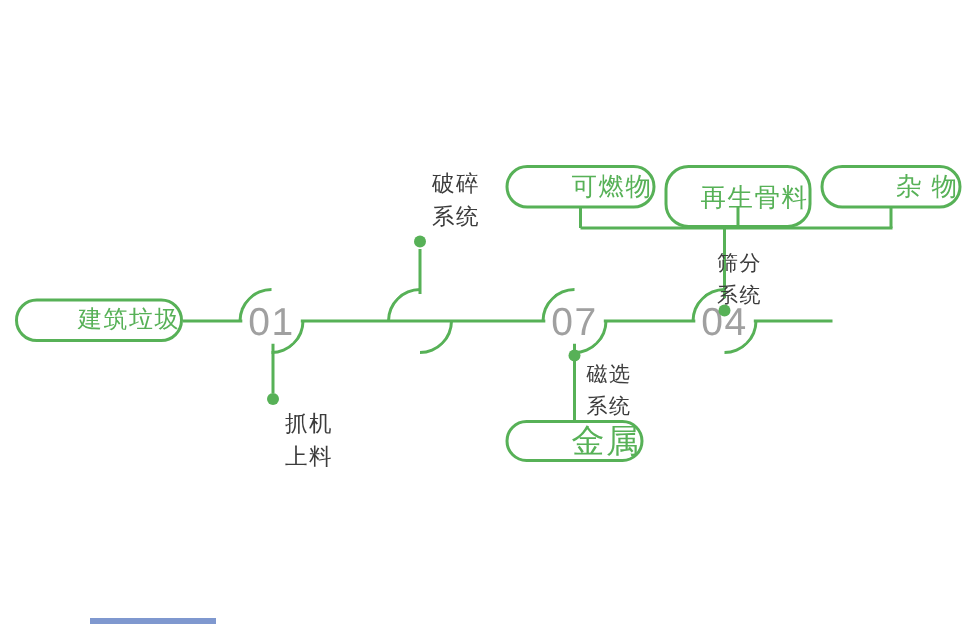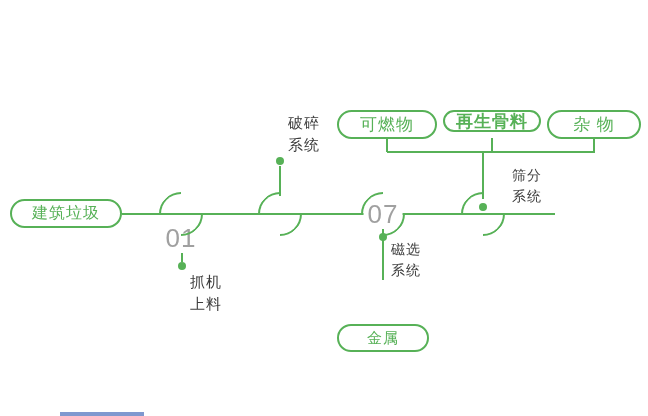--- a/index.html
+++ b/index.html
@@ -8,21 +8,21 @@
     --text:#3c3c3c;
     --strip:#7f98cf;
   }
   html,body{margin:0;padding:0;background:#fff;}
   .canvas{
     position:relative;width:648px;height:416px;background:#fff;overflow:hidden;
     font-family:"Liberation Sans","DejaVu Sans",sans-serif;
   }
   .pill{
     position:absolute;border:2px solid var(--green);border-radius:16px;
-    color:var(--green);display:flex;align-items:center;justify-content:center;
+    color:var(--green);display:flex;align-items:center;justify-content:flex-end;
     background:#fff;box-sizing:border-box;letter-spacing:1px;
   }
   .pill span{white-space:nowrap;}
   .hline{position:absolute;height:2px;background:var(--green);z-index:1;}
   .vline{position:absolute;width:2px;background:var(--green);z-index:1;}
   .num{
     position:absolute;transform:translate(-50%,-50%);
     background:#fff;padding:0 4px;line-height:30px;
     font-size:26px;color:var(--gray);z-index:2;letter-spacing:1px;
   }
@@ -49,57 +49,58 @@
 
 <div class="canvas">
 
   <div class="hline" style="left:122px;top:213px;width:433px;"></div>
 
   <div class="pill" style="left:10px;top:199px;width:112px;height:29px;font-size:16px;">
     <span>建筑垃圾</span>
   </div>
 
   <div class="arc" style="left:159px;top:192px;"></div>
-  <div class="num" style="left:181px;top:214px;margin-top:24px;">01</div>
+  <div class="num" style="left:181px;top:214px;">01</div>
   <div class="vline" style="left:181px;top:229px;height:33px;"></div>
   <div class="dot" style="left:178px;top:262px;"></div>
   <div class="lbl lbl-center" style="left:142px;top:273px;width:80px;font-family:Liberation Mono, monospace;">抓机
 上料</div>
 
   <div class="arc" style="left:258px;top:192px;"></div>
   <div class="vline" style="left:279px;top:166px;height:30px;"></div>
   <div class="dot" style="left:276px;top:157px;"></div>
   <div class="lbl lbl-center" style="left:240px;top:112px;width:80px;">破碎
 系统</div>
 
   <div class="arc" style="left:361px;top:192px;"></div>
   <div class="num" style="left:383px;top:214px;">07</div>
   <div class="vline" style="left:382px;top:229px;height:51px;"></div>
   <div class="dot" style="left:379px;top:233px;"></div>
   <div class="lbl lbl-left" style="left:391px;top:239px;width:60px;">磁选
 系统</div>
-  <div class="pill" style="left:337px;top:280px;width:92px;height:28px;font-size:15px;margin-top:44px;">
+  <div class="pill" style="left:337px;top:280px;width:92px;height:28px;font-size:22px;">
     <span>金属</span>
   </div>
 
   <div class="arc" style="left:461px;top:192px;"></div>
+  <div class="num" style="left:483px;top:214px;">04</div>
   <div class="vline" style="left:482px;top:152px;height:47px;"></div>
   <div class="dot" style="left:479px;top:203px;"></div>
-  <div class="lbl lbl-left" style="left:512px;top:165px;width:60px;">筛分
+  <div class="lbl lbl-left" style="left:478px;top:165px;width:60px;">筛分
 系统</div>
 
   <div class="hline" style="left:387px;top:151px;width:208px;"></div>
   <div class="vline" style="left:386px;top:138px;height:14px;"></div>
   <div class="vline" style="left:491px;top:138px;height:14px;"></div>
   <div class="vline" style="left:593px;top:138px;height:14px;"></div>
 
   <div class="pill" style="left:337px;top:110px;width:100px;height:29px;font-size:17px;">
     <span>可燃物</span>
   </div>
-  <div class="pill" style="left:443px;top:110px;width:98px;height:22px;font-size:17px;font-weight:bold;">
+  <div class="pill" style="left:443px;top:110px;width:98px;height:42px;font-size:17px;">
     <span>再生骨料</span>
   </div>
   <div class="pill" style="left:547px;top:110px;width:94px;height:29px;font-size:17px;">
     <span>杂 物</span>
   </div>
 
   <div class="strip" style="left:60px;top:412px;width:84px;height:4px;"></div>
 
 </div>
 

